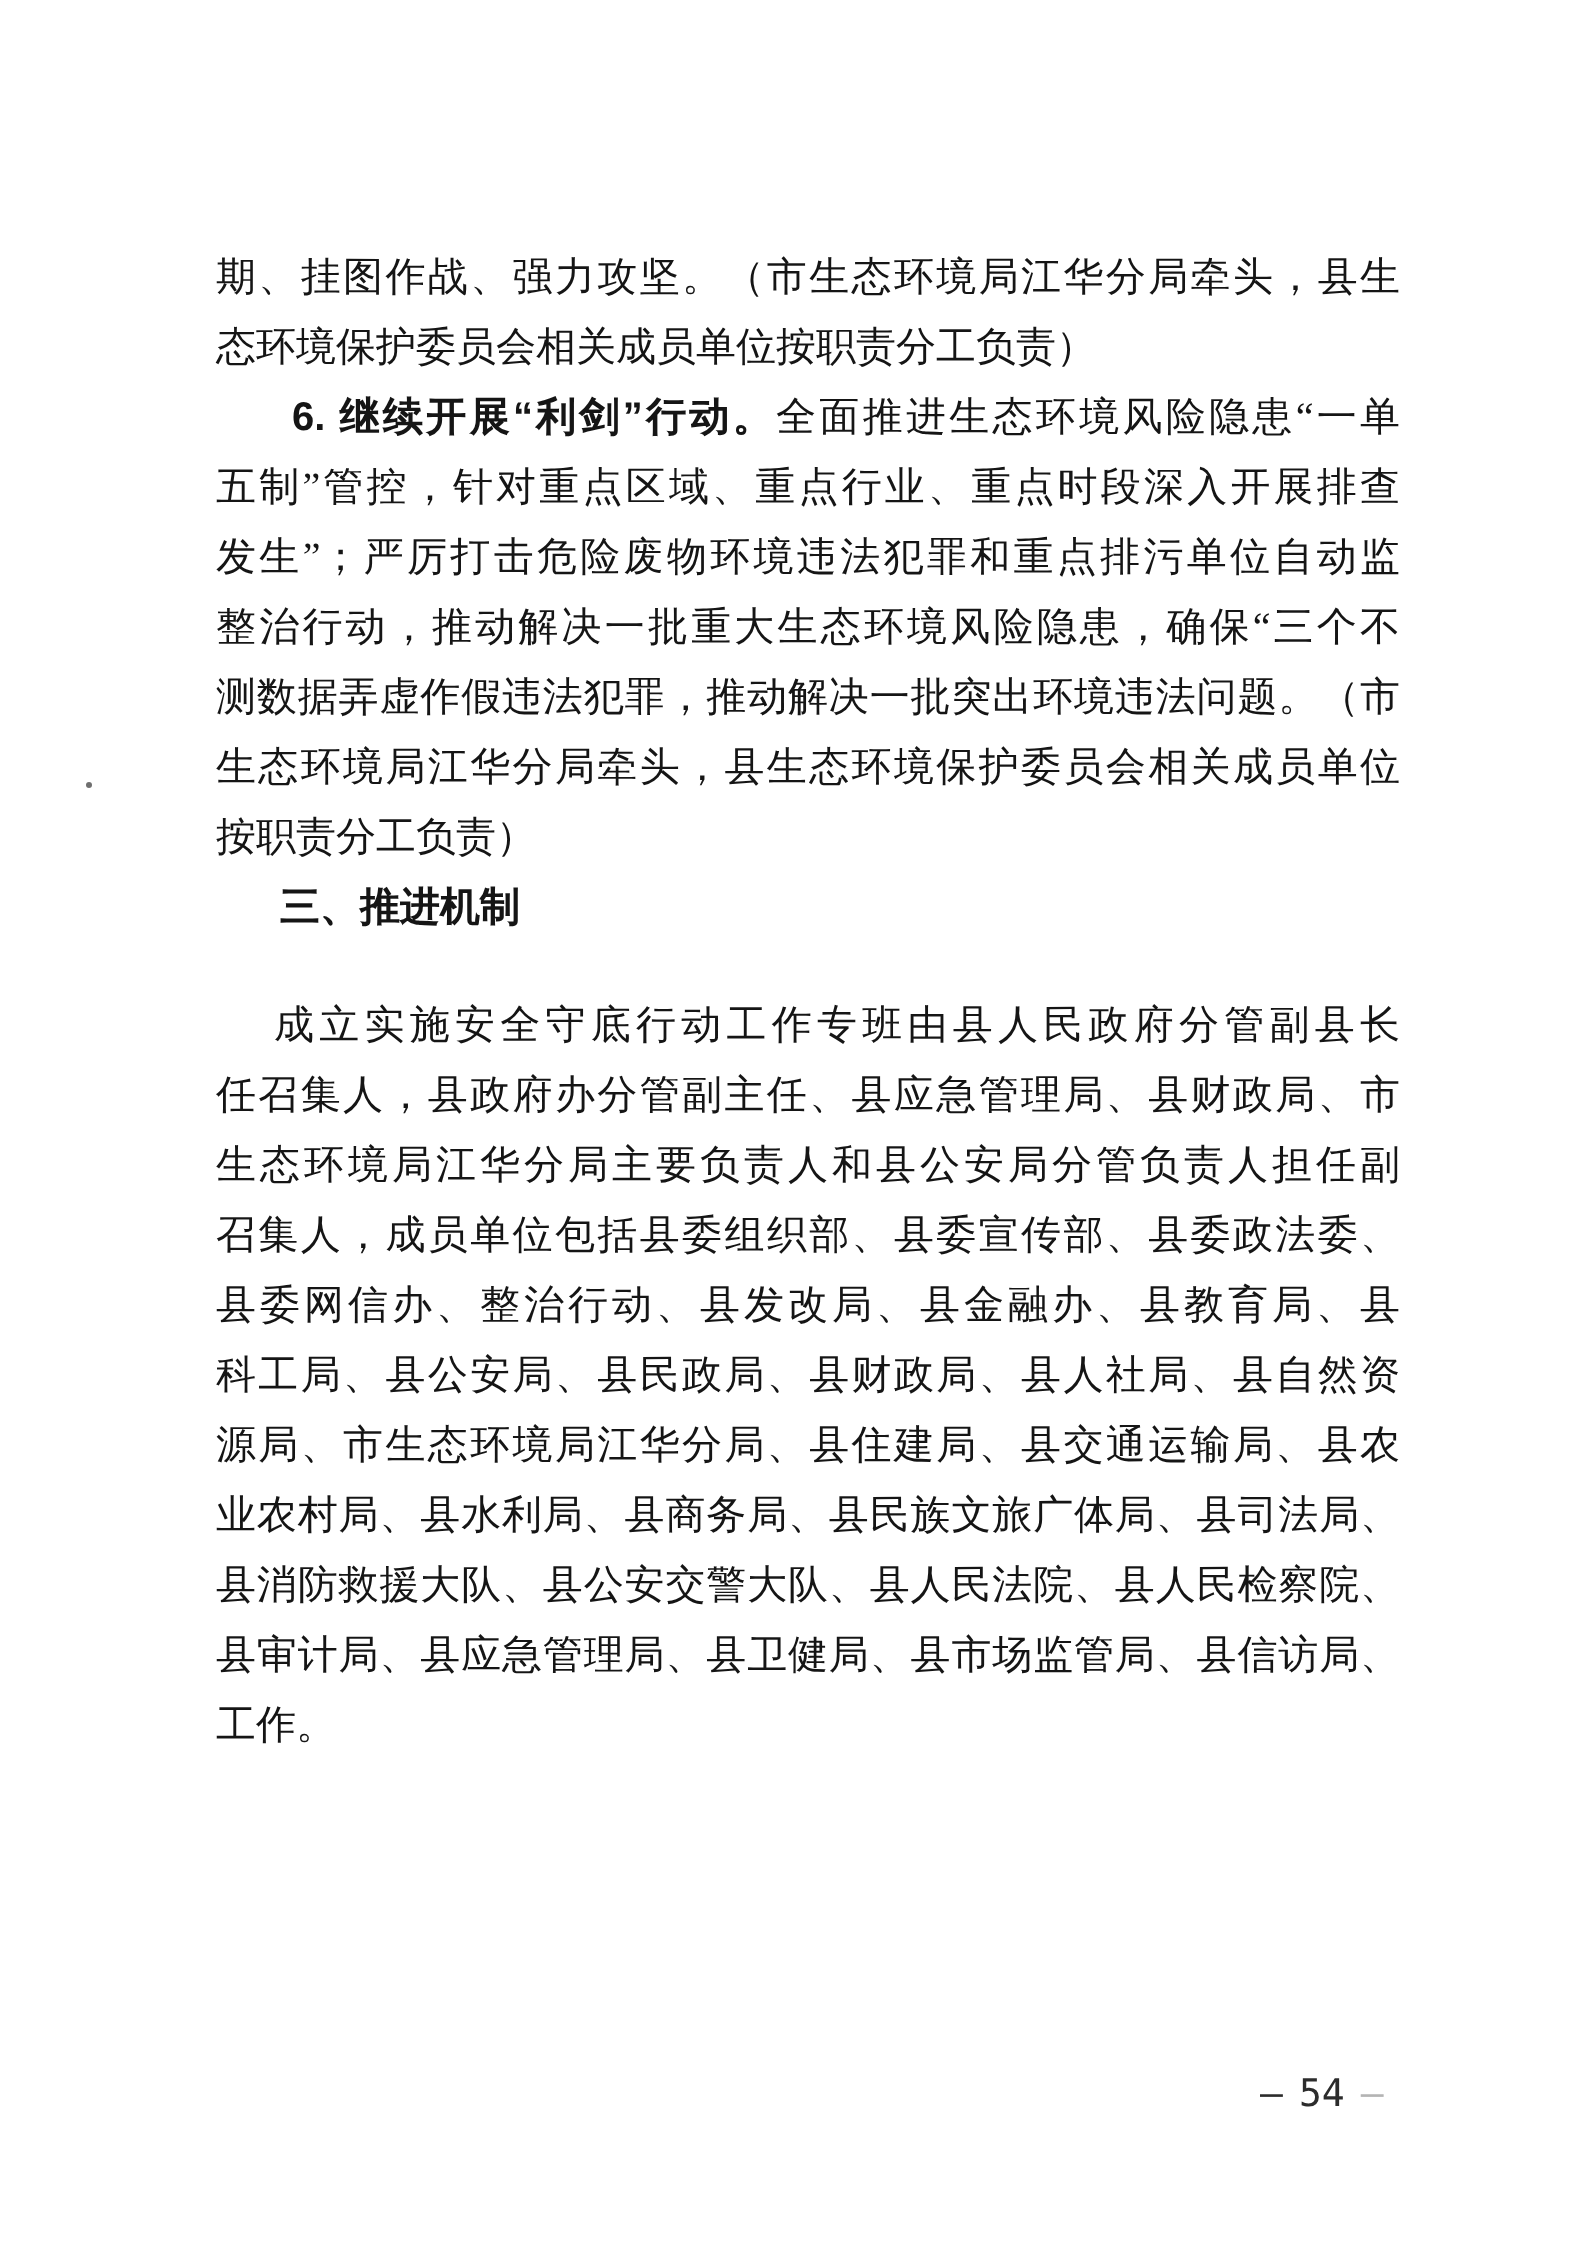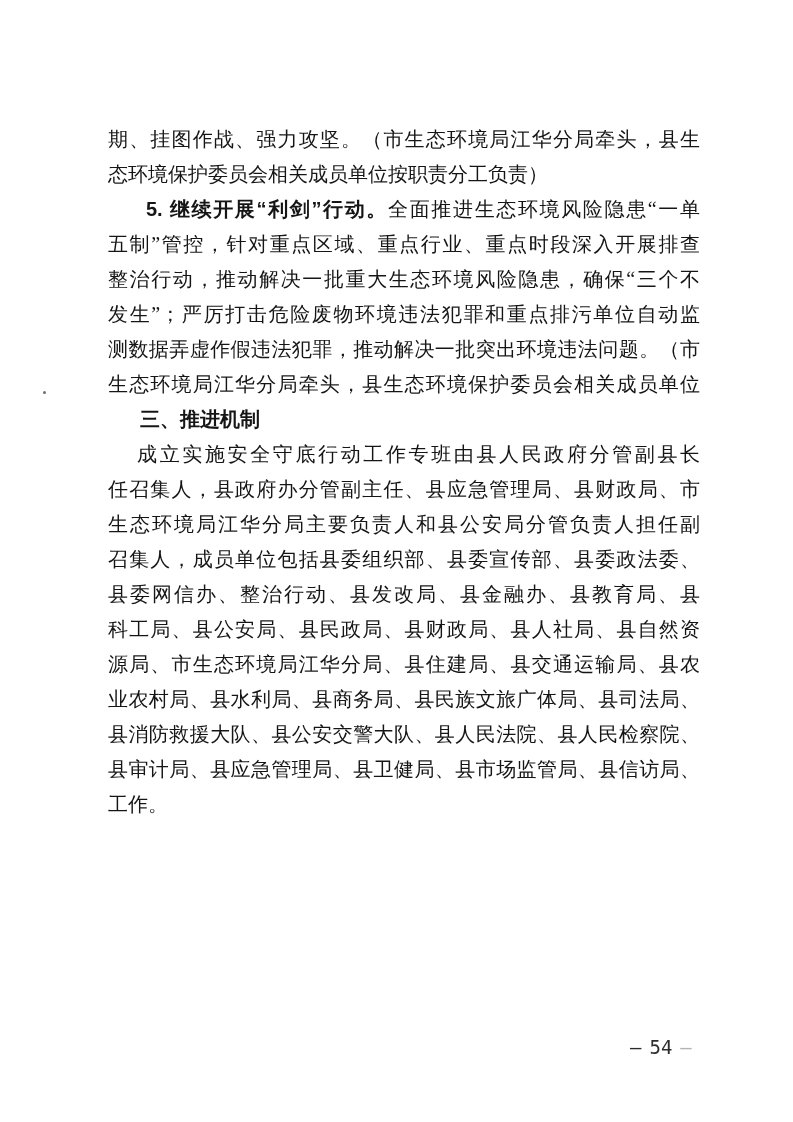--- a/index.html
+++ b/index.html
@@ -33,21 +33,21 @@
     text-align-last: justify;
     text-justify: inter-character;
     color: #151515;
   }
   .ln.end {
     text-align: left;
     text-align-last: left;
   }
   .ind-num  { text-indent: 38px; }
   .ind-head { text-indent: 32px; }
-  .ind-para { text-indent: 29px; }
+  .ind-para { text-indent: 29px; margin-top: 24px; }
   .bold-lead {
     font-weight: 700;
     font-family: "Liberation Sans", "DejaVu Sans", sans-serif;
   }
   .heading {
     font-weight: 700;
     font-family: "Liberation Sans", "DejaVu Sans", sans-serif;
     text-align: center;
     text-align-last: left;
   }
@@ -79,26 +79,27 @@
 
 <div class="page">
 
   <div class="speck"></div>
 
   <div class="textblock">
 
     <p class="ln">期、挂图作战、强力攻坚。（市生态环境局江华分局牵头，县生</p>
     <p class="ln end">态环境保护委员会相关成员单位按职责分工负责）</p>
 
-    <p class="ln ind-num"><span class="bold-lead">5. 继续开展“利剑”行动。</span><span>全面推进生态环境风险隐患“一单</span></p>
+    <p class="ln ind-num"><span class="bold-lead">6. 继续开展“利剑”行动。</span><span>全面推进生态环境风险隐患“一单</span></p>
     <p class="ln">五制”管控，针对重点区域、重点行业、重点时段深入开展排查</p>
+    <p class="ln">发生”；严厉打击危险废物环境违法犯罪和重点排污单位自动监</p>
     <p class="ln">整治行动，推动解决一批重大生态环境风险隐患，确保“三个不</p>
-    <p class="ln">发生”；严厉打击危险废物环境违法犯罪和重点排污单位自动监</p>
     <p class="ln">测数据弄虚作假违法犯罪，推动解决一批突出环境违法问题。（市</p>
     <p class="ln">生态环境局江华分局牵头，县生态环境保护委员会相关成员单位</p>
+    <p class="ln end">按职责分工负责）</p>
 
     <h3 class="ln heading ind-head">三、推进机制</h3>
 
     <p class="ln ind-para">成立实施安全守底行动工作专班由县人民政府分管副县长</p>
     <p class="ln">任召集人，县政府办分管副主任、县应急管理局、县财政局、市</p>
     <p class="ln">生态环境局江华分局主要负责人和县公安局分管负责人担任副</p>
     <p class="ln">召集人，成员单位包括县委组织部、县委宣传部、县委政法委、</p>
     <p class="ln">县委网信办、整治行动、县发改局、县金融办、县教育局、县</p>
     <p class="ln">科工局、县公安局、县民政局、县财政局、县人社局、县自然资</p>
     <p class="ln">源局、市生态环境局江华分局、县住建局、县交通运输局、县农</p>

